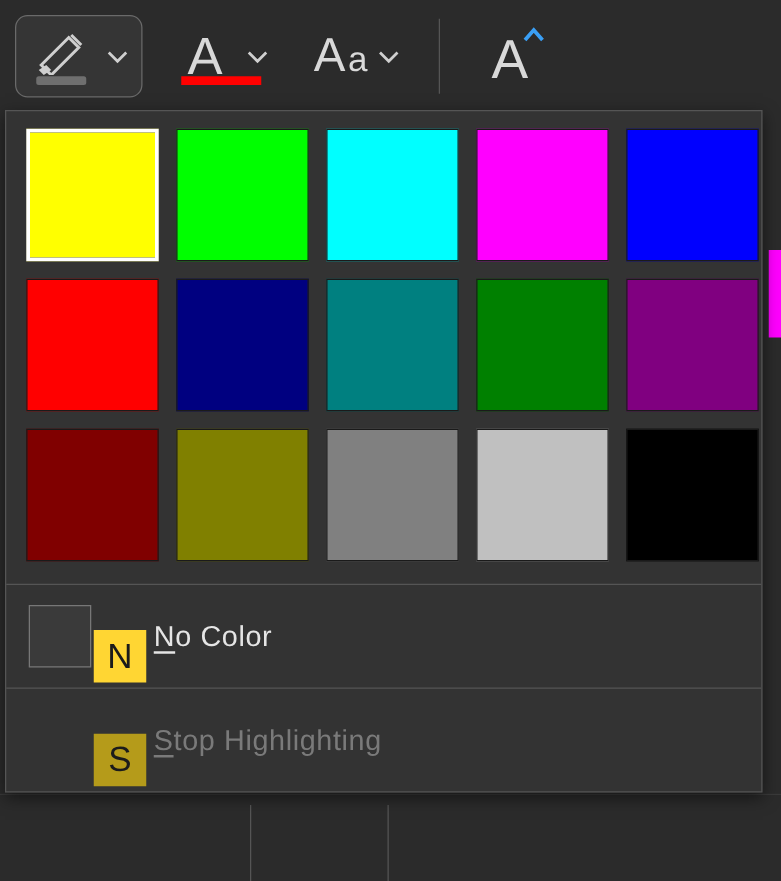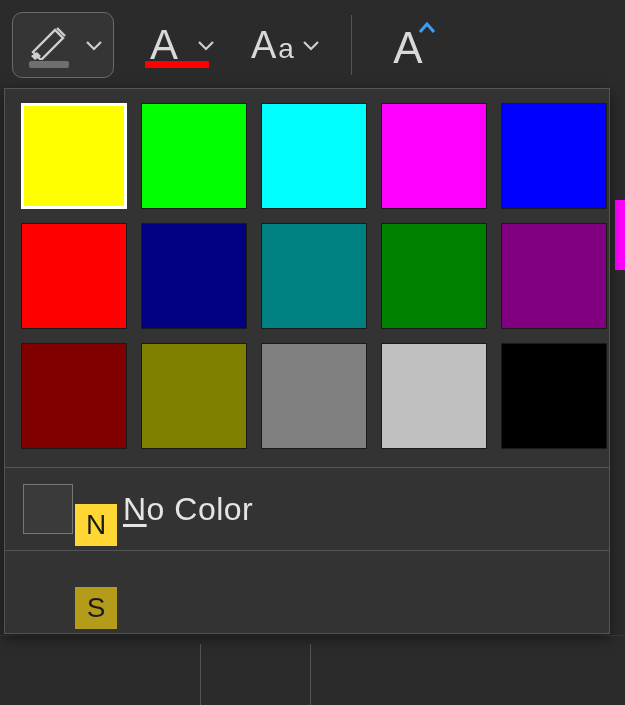--- a/index.html
+++ b/index.html
@@ -119,21 +119,21 @@
     font-size: 28px; font-weight: 500;
     color: #1b1b1b;
     position: relative;
     top: 16px;
     margin-right: 6px;
     margin-left: -4px;
   }
   .key-badge.yellow { background: #ffd633; }
   .key-badge.olive  { background: #b59b1a; }
   .menu-label {
-    font-size: 32px;
+    font-size: 23px;
     color: #e5e5e5;
     letter-spacing: 0.5px;
   }
   .menu-label .ul { text-decoration: underline; text-underline-offset: 4px; }
   .menu-row.disabled .menu-label { color: #7a7a7a; }
 
   
   .bg-strip {
     position: absolute; left: 0; right: 0; bottom: 0;
     height: 70px; background: #2b2b2b;
@@ -236,15 +236,18 @@
     <div class="menu-label">
       <span></span><span class="ul">N</span><span>o Color</span>
     </div>
   </div>
 
   <div class="panel-divider"></div>
 
   <div class="menu-row disabled">
     <div style="width:50px; margin-right:6px;"></div>
     <div class="key-badge olive">S</div>
+    <div class="menu-label">
+      <span></span><span class="ul">S</span><span>top Highlighting</span>
+    </div>
   </div>
 
 </div>
 
 </body></html>

